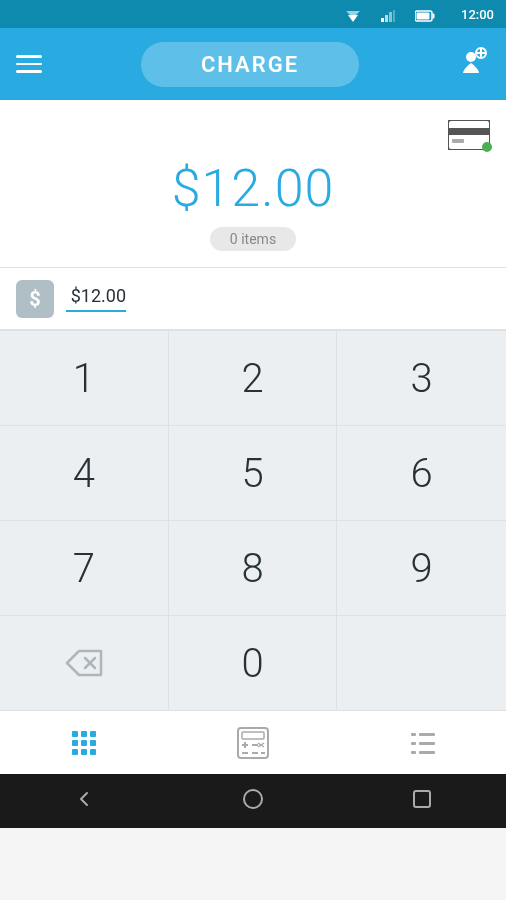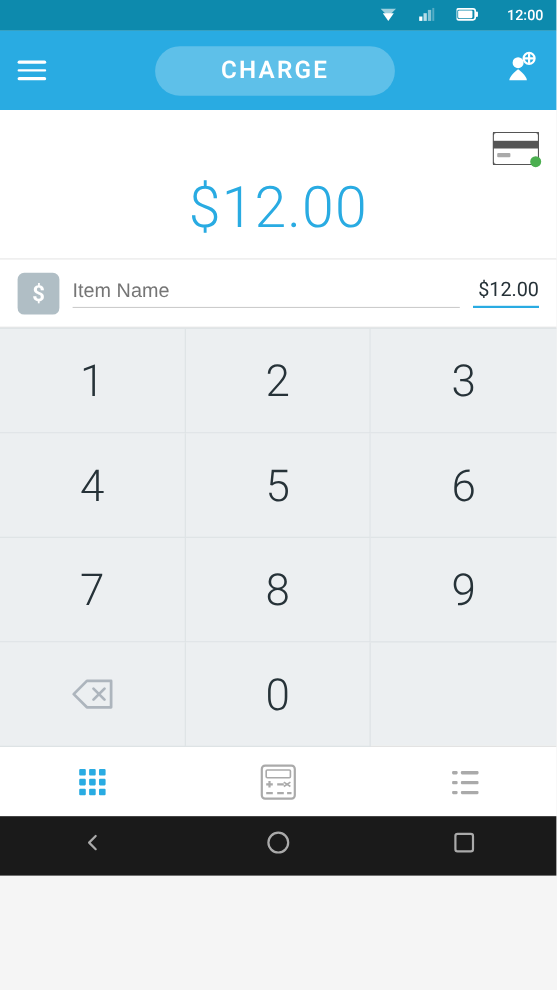--- a/index.html
+++ b/index.html
@@ -16,21 +16,21 @@
     .status-bar {
       background: #0d8aad;
       height: 28px;
       display: flex;
       align-items: center;
       justify-content: flex-end;
       padding: 0 12px;
     }
     .status-bar-icons {
       display: flex;
-      align-items: flex-start;
+      align-items: flex-end;
       gap: 20px;
     }
     .status-time {
       color: white;
       font-size: 13px;
       font-weight: 500;
       margin-left: 6px;
     }
 
     
@@ -291,27 +291,27 @@
     <div class="card-icon-wrap">
       <svg width="42" height="30" viewBox="0 0 42 30">
         <rect x="0" y="0" width="42" height="30" rx="3" fill="none" stroke="#555" stroke-width="2"></rect>
         <rect x="0" y="8" width="42" height="7" fill="#555"></rect>
         <rect x="4" y="19" width="12" height="4" rx="1" fill="#aaa"></rect>
       </svg>
       <div class="card-dot"></div>
     </div>
   </div>
   <div class="amount-display">$12.00</div>
+  <div class="items-badge">0 items</div>
 </div>
 
 <div class="item-row">
   <div class="dollar-badge">
     <span>$</span>
   </div>
-  <input class="item-name-input" type="text" placeholder="Item Name" style="">
   <div class="item-price">$12.00</div>
 </div>
 
 <div class="numpad" style="height: 380px;">
   <div class="numpad-key">1</div>
   <div class="numpad-key">2</div>
   <div class="numpad-key">3</div>
   <div class="numpad-key">4</div>
   <div class="numpad-key">5</div>
   <div class="numpad-key">6</div>

